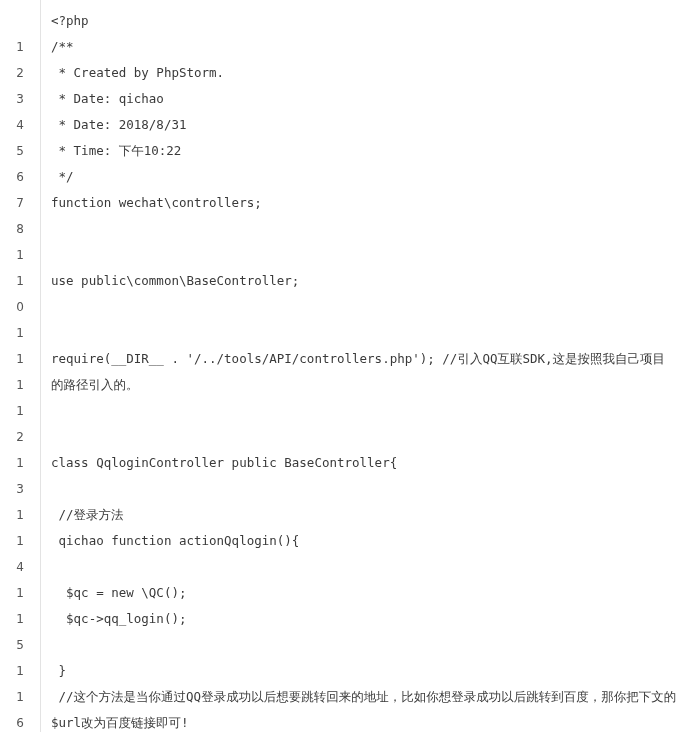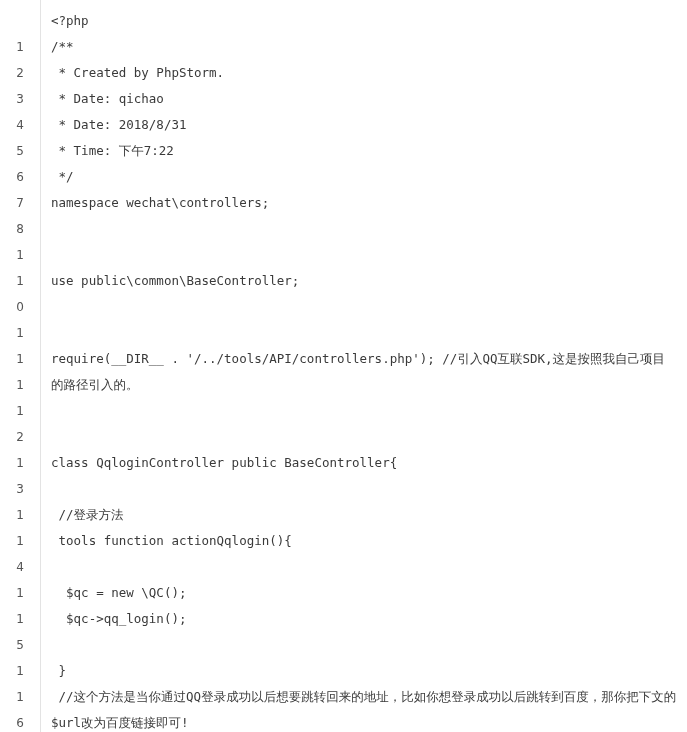--- a/index.html
+++ b/index.html
@@ -99,35 +99,35 @@
         <td class="gutter-cell">
             <span class="gutter-digit">4</span>
           </td>
         <td class="code-cell"> * Date: 2018/8/31</td>
       </tr>
 
       <tr class="line-row">
         <td class="gutter-cell">
             <span class="gutter-digit">5</span>
           </td>
-        <td class="code-cell"> * Time: 下午7:22</td>
+        <td class="code-cell"> * Time: 下午10:22</td>
       </tr>
 
       <tr class="line-row">
         <td class="gutter-cell">
             <span class="gutter-digit">6</span>
           </td>
         <td class="code-cell"> */</td>
       </tr>
 
       <tr class="line-row">
         <td class="gutter-cell">
             <span class="gutter-digit">7</span>
           </td>
-        <td class="code-cell">namespace wechat\controllers;</td>
+        <td class="code-cell">function wechat\controllers;</td>
       </tr>
 
       <tr class="line-row">
         <td class="gutter-cell">
             <span class="gutter-digit">8</span>
           </td>
         <td class="code-cell"></td>
       </tr>
 
       <tr class="line-row">
@@ -181,21 +181,21 @@
             <span class="gutter-digit">1</span>
           </td>
         <td class="code-cell"> //登录方法</td>
       </tr>
 
       <tr class="line-row">
         <td class="gutter-cell">
           <span class="gutter-digit">1</span>
           <span class="gutter-digit">4</span>
         </td>
-        <td class="code-cell"> tools function actionQqlogin(){</td>
+        <td class="code-cell"> qichao function actionQqlogin(){</td>
       </tr>
 
       <tr class="line-row">
         <td class="gutter-cell">
             <span class="gutter-digit">1</span>
           </td>
         <td class="code-cell">  $qc = new \QC();</td>
       </tr>
 
       <tr class="line-row">

